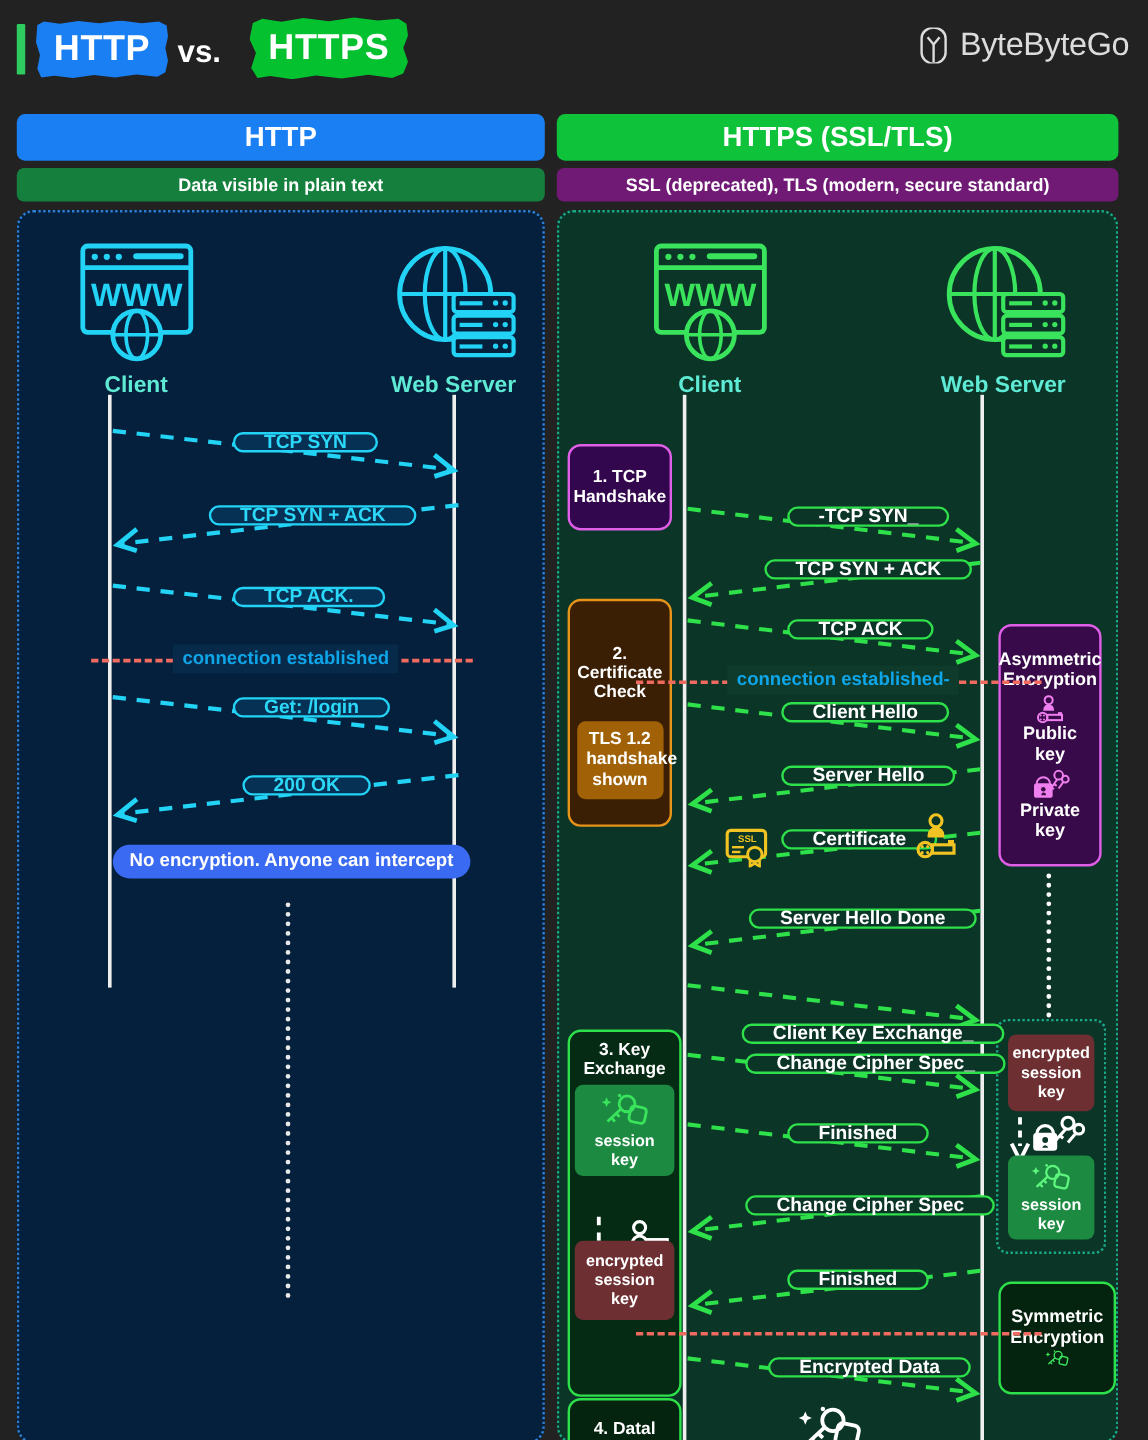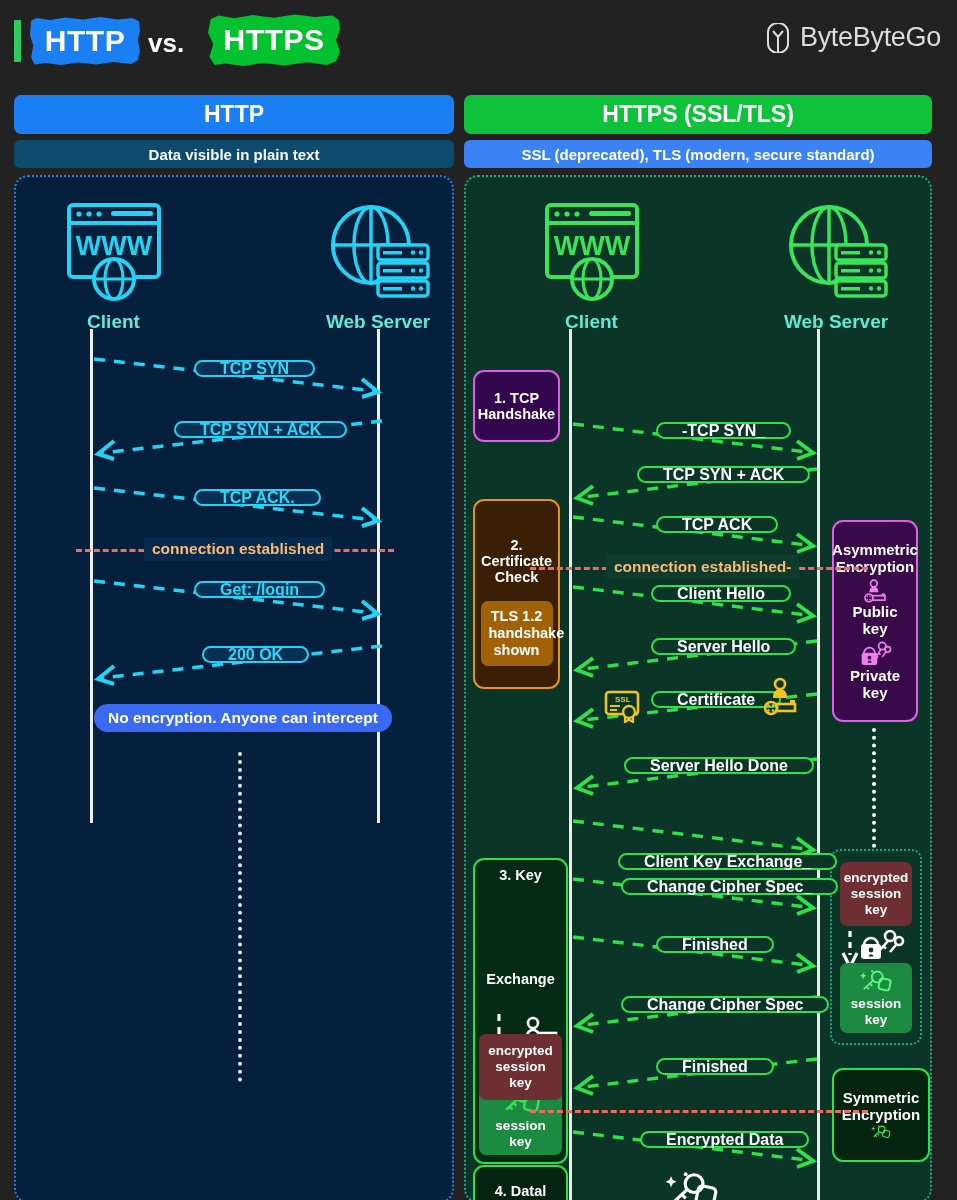--- a/index.html
+++ b/index.html
@@ -64,22 +64,22 @@
     color: #ffffff; font-size: 23px; font-weight: bold;
   }
   .panel-http  .panel-title { background: #1a7ff2; }
   .panel-https .panel-title { background: #0ec23a; }
 
   .panel-sub {
     margin-top: 6px; height: 28px; border-radius: 6px;
     display: flex; align-items: center; justify-content: center;
     color: #ffffff; font-size: 15px; font-weight: bold;
   }
-  .panel-http  .panel-sub { background: #0c4a6e; }
-  .panel-https .panel-sub { background: #3b82f6; }
+  .panel-http  .panel-sub { background: #15803d; }
+  .panel-https .panel-sub { background: #701a75; }
 
   .panel-body {
     margin-top: 7px; border-radius: 14px; position: relative;
   }
   .panel-http .panel-body {
     height: 1028px; background: #04203c; border: 2px dotted #2d7fd4;
   }
   .panel-https .panel-body {
     height: 1028px; background: #0b3526; border: 2px dotted #19a888;
   }
@@ -105,21 +105,21 @@
   .pill-https { border-color: #2ee04a; background: #0b3526; color: #ffffff; }
 
   
   .arrow { position: absolute; overflow: visible; }
 
   
   .divider {
     position: absolute; height: 0; border-top: 3.5px dashed #f06a60;
   }
   .divider-label {
-    position: absolute; color: #fdba74; font-size: 15.5px; font-weight: bold;
+    position: absolute; color: #0ea5e9; font-size: 15.5px; font-weight: bold;
     white-space: nowrap; padding: 3px 8px;
   }
   .divider-label-http { background: #072a4a; }
   .divider-label-https { background: #0e3b2b; }
 
   
   .note-banner {
     position: absolute; background: #3b6af2; border-radius: 16px;
     height: 28px; display: flex; align-items: center; justify-content: center;
     color: #ffffff; font-size: 15.5px; font-weight: bold; padding: 0 14px;
@@ -334,21 +334,21 @@
       <span>2.</span>
       <span>Certificate</span>
       <span>Check</span>
       <div class="tls-badge">
         <div>TLS 1.2</div>
         <div>handshake</div>
         <div>shown</div>
       </div>
     </div>
 
-    <div class="step-box step-3" style="left:7px; top:681px; width:95px; height:306px; justify-content:space-between; padding:7px 5px;">
+    <div class="step-box step-3" style="left:7px; top:681px; width:95px; height:306px; justify-content:flex-start; padding:7px 5px;">
       <span>3. Key</span>
       <span>Exchange</span>
       <div class="key-chip chip-session" style="width:83px; height:76px; margin-top:5px;">
         <svg width="56" height="44" viewBox="0 0 56 44">
           <path d="M9 33 L24 19" stroke="#3ae35c" stroke-width="3" fill="none"></path>
           <path d="M13 29 L17 33 M18 24 L22 28" stroke="#3ae35c" stroke-width="3" fill="none"></path>
           <circle cx="30" cy="14" r="8.5" fill="none" stroke="#3ae35c" stroke-width="3"></circle>
           <rect x="33" y="17" width="17" height="17" rx="4" fill="none" stroke="#3ae35c" stroke-width="3" transform="rotate(12 41 25)"></rect>
           <path d="M8 7 l1.6 3.6 3.6 1.6 -3.6 1.6 -1.6 3.6 -1.6 -3.6 -3.6 -1.6 3.6 -1.6z" fill="#3ae35c"></path>
           <circle cx="22" cy="5" r="1.8" fill="#3ae35c"></circle>

